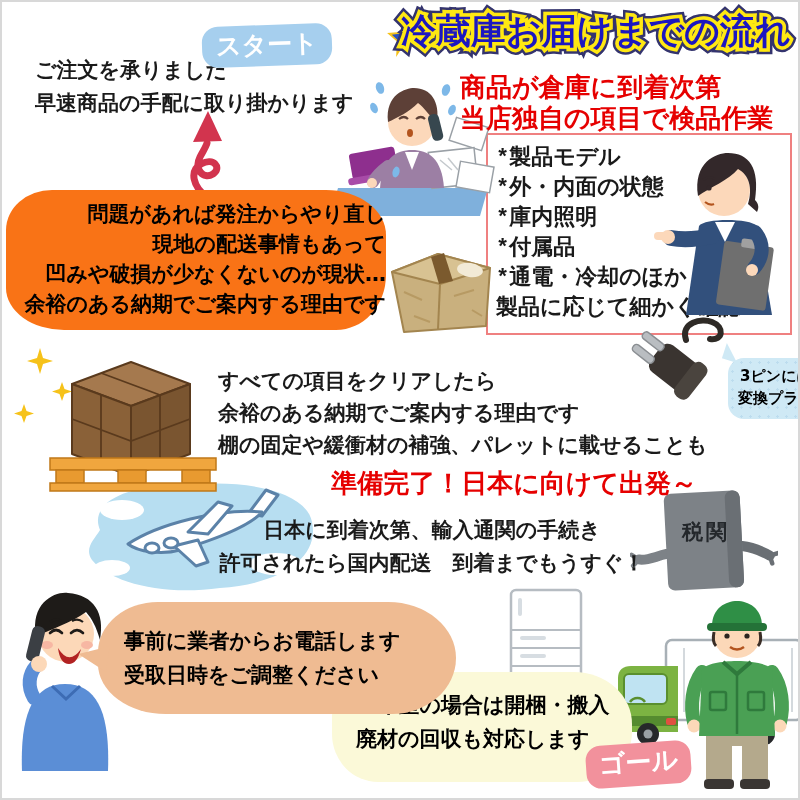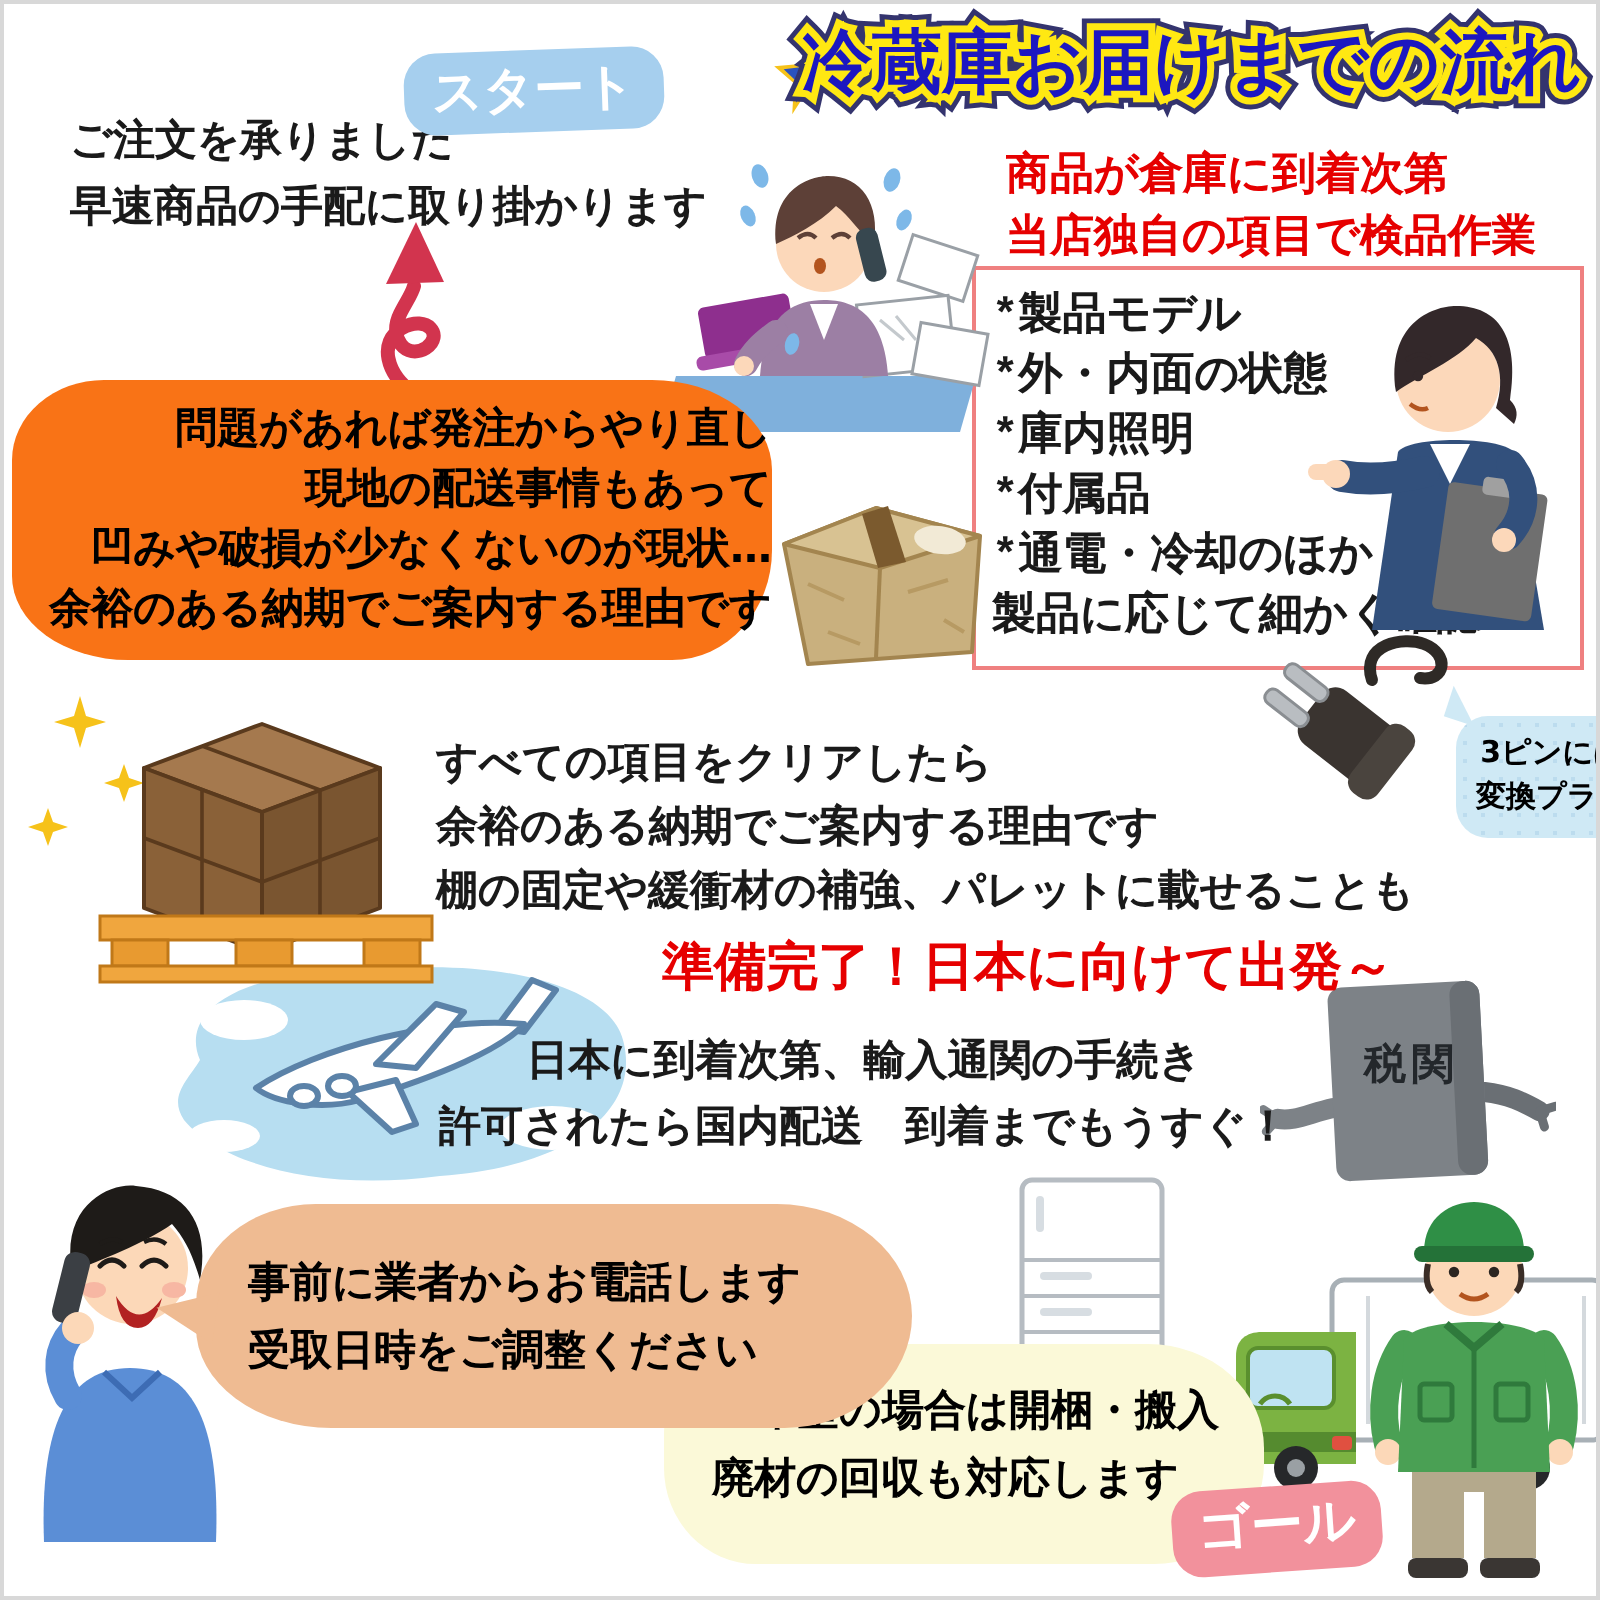--- a/index.html
+++ b/index.html
@@ -21,21 +21,21 @@
   .t-fill{color:#1c17c0;}
 
   
   .start-badge{left:200px;top:23px;background:#a6cfee;color:#ffffff;font-size:25px;font-weight:bold;
     padding:3px 14px 5px;border-radius:16px;transform:rotate(-2deg);z-index:3;}
   .goal-badge{left:584px;top:741px;background:#f2919c;color:#ffffff;font-size:26px;font-weight:bold;
     padding:2px 13px 6px;border-radius:15px;transform:rotate(-4deg);z-index:7;}
 
   
   .order-text{left:33px;top:52px;font-size:21px;line-height:33px;z-index:2;}
-  .inspect-heading{left:501px;top:70px;font-size:22px;line-height:31px;color:#e60000;font-weight:bold;white-space:nowrap;z-index:2;}
+  .inspect-heading{left:458px;top:70px;font-size:26px;line-height:31px;color:#e60000;font-weight:bold;white-space:nowrap;z-index:2;}
   .red-box{left:484px;top:131px;width:306px;height:202px;border:2px solid #ef8080;box-sizing:border-box;
     padding:9px 0 0 8px;z-index:1;background:#fff;}
   .red-box .item{font-size:22px;line-height:30px;font-weight:bold;color:#1a1a1a;white-space:nowrap;font-family:Liberation Mono, monospace;}
   .gray-bubble{left:4px;top:188px;width:362px;background:#f97316;border-radius:46px 60px 50px 58px/40px 45px 55px 42px;
     padding:9px 0 11px 18px;z-index:2;text-align:right;}
   .gray-bubble .line{font-size:21px;line-height:30px;font-weight:bold;white-space:nowrap;}
   .packing-text{left:216px;top:363px;font-size:21px;line-height:32px;z-index:2;}
   .departure-headline{left:175px;top:464px;width:520px;text-align:right;font-size:26px;color:#e60000;font-weight:bold;z-index:3;white-space:nowrap;}
   .departure-lines{left:150px;top:512px;width:560px;text-align:center;font-size:21px;line-height:33px;z-index:3;}
 

